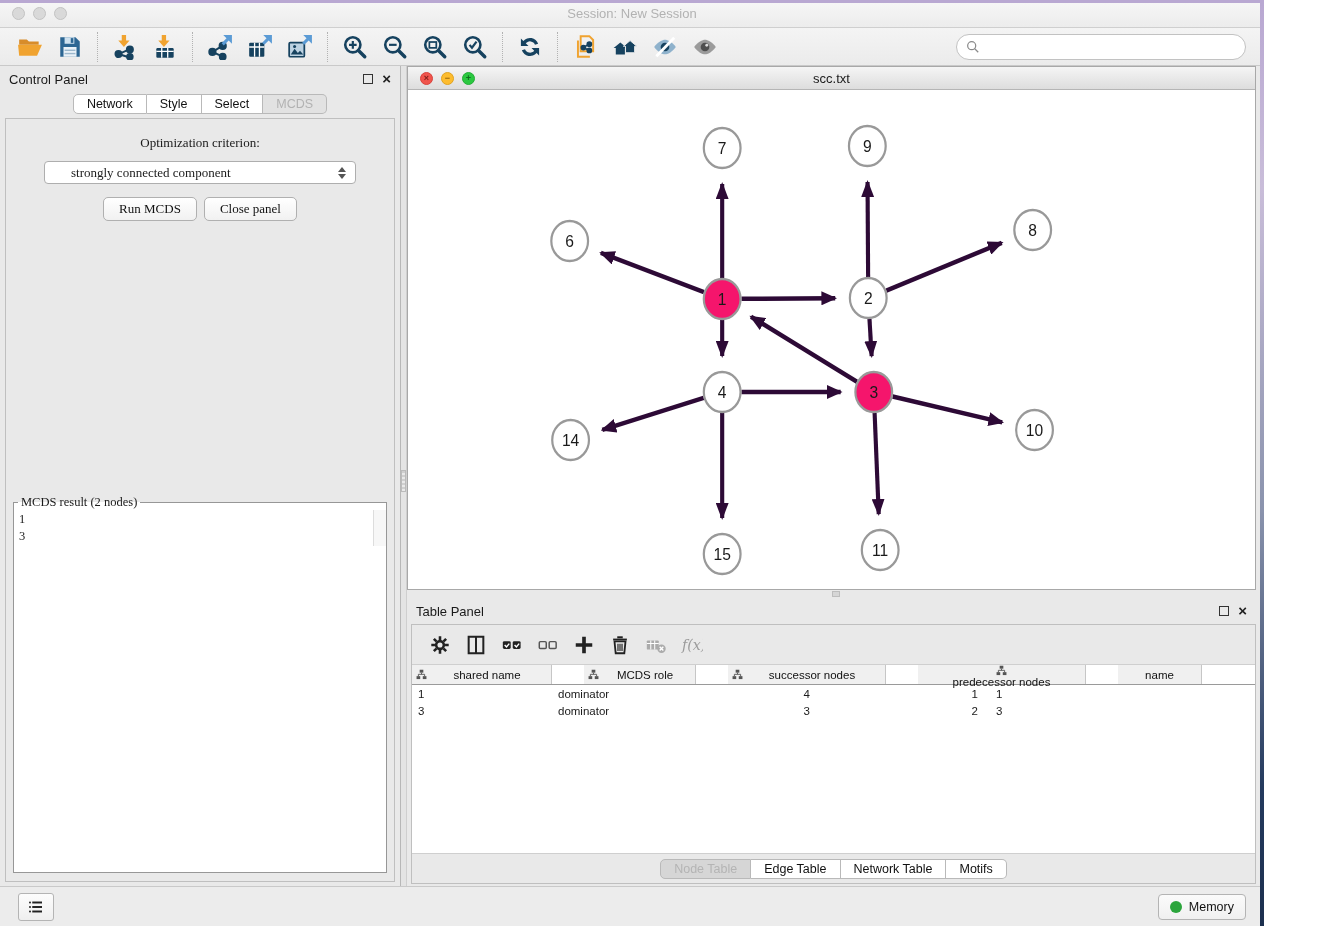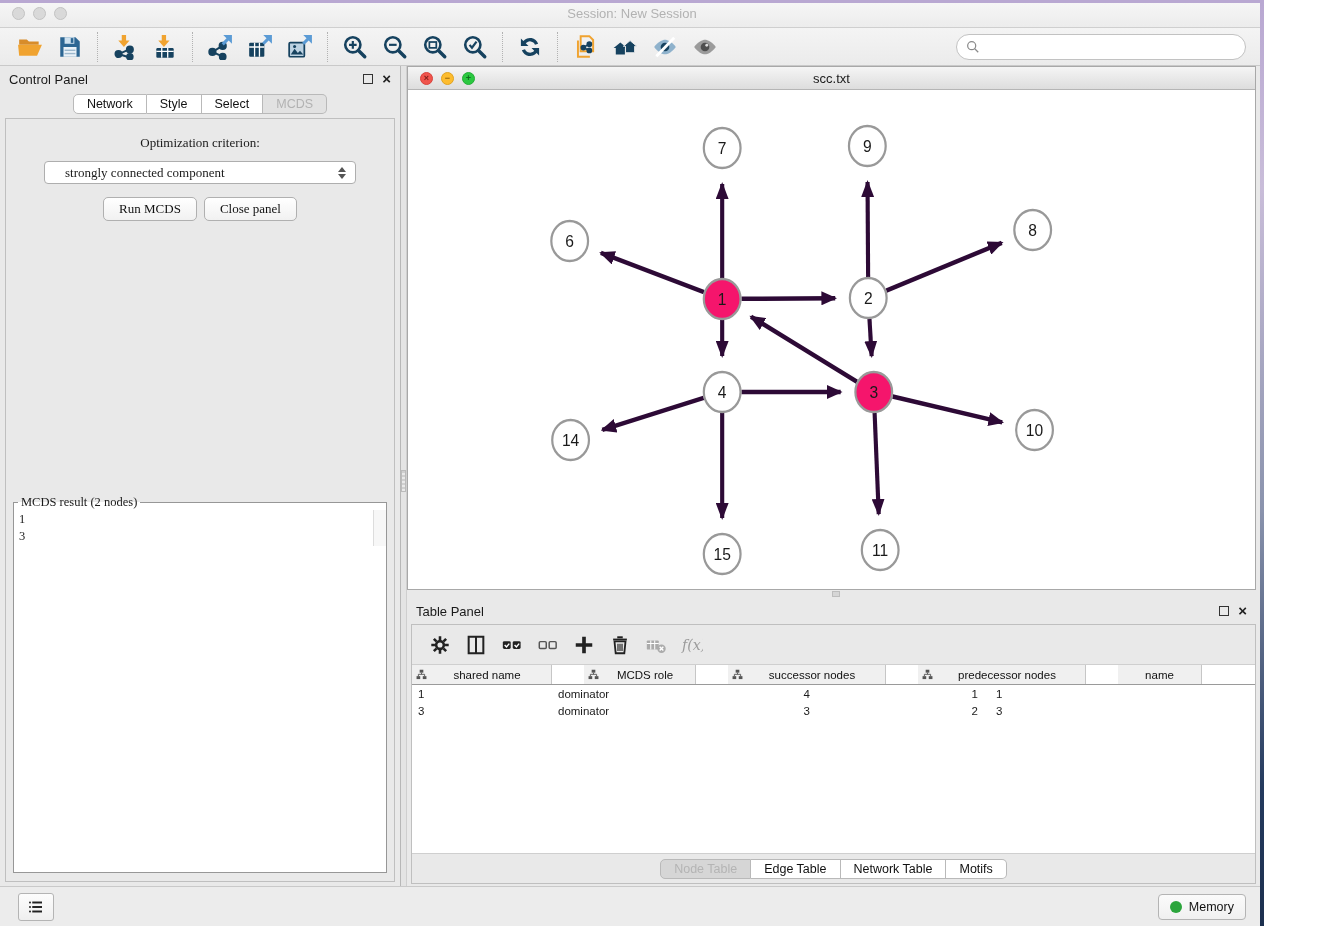--- a/index.html
+++ b/index.html
@@ -48,21 +48,21 @@
   .seg-group { display:flex;align-items:flex-end; }
   .seg-tab { background:#fff; border:1px solid #b9b9b9; border-left:none; padding:2px 13px;
     font-size:12.5px; cursor:pointer; color:#111; }
   .seg-tab:first-child { border-left:1px solid #b9b9b9; border-radius:5px 0 0 5px; }
   .seg-tab:last-child { border-radius:0 5px 5px 0; }
   .seg-tab.selected { background:#e2e2e2; color:#b2b2b2; }
   .ctab-content { flex:1; margin:0 5px; border:1px solid #bfbfbf; background:#e9e9e9;
     display:flex; flex-direction:column; min-height:0;font-family:Liberation Serif, serif; }
   .opt-label { text-align:center; margin-top:16px; font-size:13px; }
   .mac-select { margin:10px auto 0; width:312px; height:23px; background:#fff; border:1px solid #aeaeae;
-    border-radius:4px; display:flex; align-items:center; padding-left:20px; font-size:13px; cursor:pointer; }
+    border-radius:4px; display:flex; align-items:center; padding-left:26px; font-size:13px; cursor:pointer; }
   .mac-select .sel-label { flex:1; }
   .stepper { width:18px; display:flex; flex-direction:column; align-items:center; gap:2px; margin-right:4px; }
   .stepper i { width:0; height:0; border-left:4px solid transparent; border-right:4px solid transparent; display:block; }
   .stepper .up { border-bottom:5px solid #555; }
   .stepper .down { border-top:5px solid #555; }
   .btn-row { display:flex; justify-content:center; gap:7px; margin-top:13px; }
   .mac-btn { font-family:inherit; font-size:13px; padding:3px 15px; background:linear-gradient(#ffffff,#f1f1f1);
     border:1px solid #b0b0b0; border-radius:5px; cursor:pointer; color:#111; }
   .spacer { flex:1; }
   .result-fs { margin:0 7px 8px; height:378px; border:1px solid #979797; background:#fff;
@@ -511,21 +511,21 @@
                 </div>
                 <div class="th" style="width: 158px;">
                   <svg viewBox="0 0 12 12">
                     <rect x="4" y="0.8" width="4" height="3.2" fill="#555"></rect>
                     <rect x="0.6" y="7.8" width="4" height="3.2" fill="#555"></rect>
                     <rect x="7.4" y="7.8" width="4" height="3.2" fill="#555"></rect>
                     <path d="M6 4v1.8M2.6 7.8V5.8h6.8v2" stroke="#555" stroke-width="1" fill="none"></path>
                   </svg>
                   <span class="th-label">successor nodes</span>
                 </div>
-                <div class="th" style="width: 168px;">
+                <div class="th" style="width: 168px; flex-direction: column;">
                   <svg viewBox="0 0 12 12">
                     <rect x="4" y="0.8" width="4" height="3.2" fill="#555"></rect>
                     <rect x="0.6" y="7.8" width="4" height="3.2" fill="#555"></rect>
                     <rect x="7.4" y="7.8" width="4" height="3.2" fill="#555"></rect>
                     <path d="M6 4v1.8M2.6 7.8V5.8h6.8v2" stroke="#555" stroke-width="1" fill="none"></path>
                   </svg>
                   <span class="th-label">predecessor nodes</span>
                 </div>
                 <div class="th" style="width: 84px;">
                   <span class="th-label">name</span>

